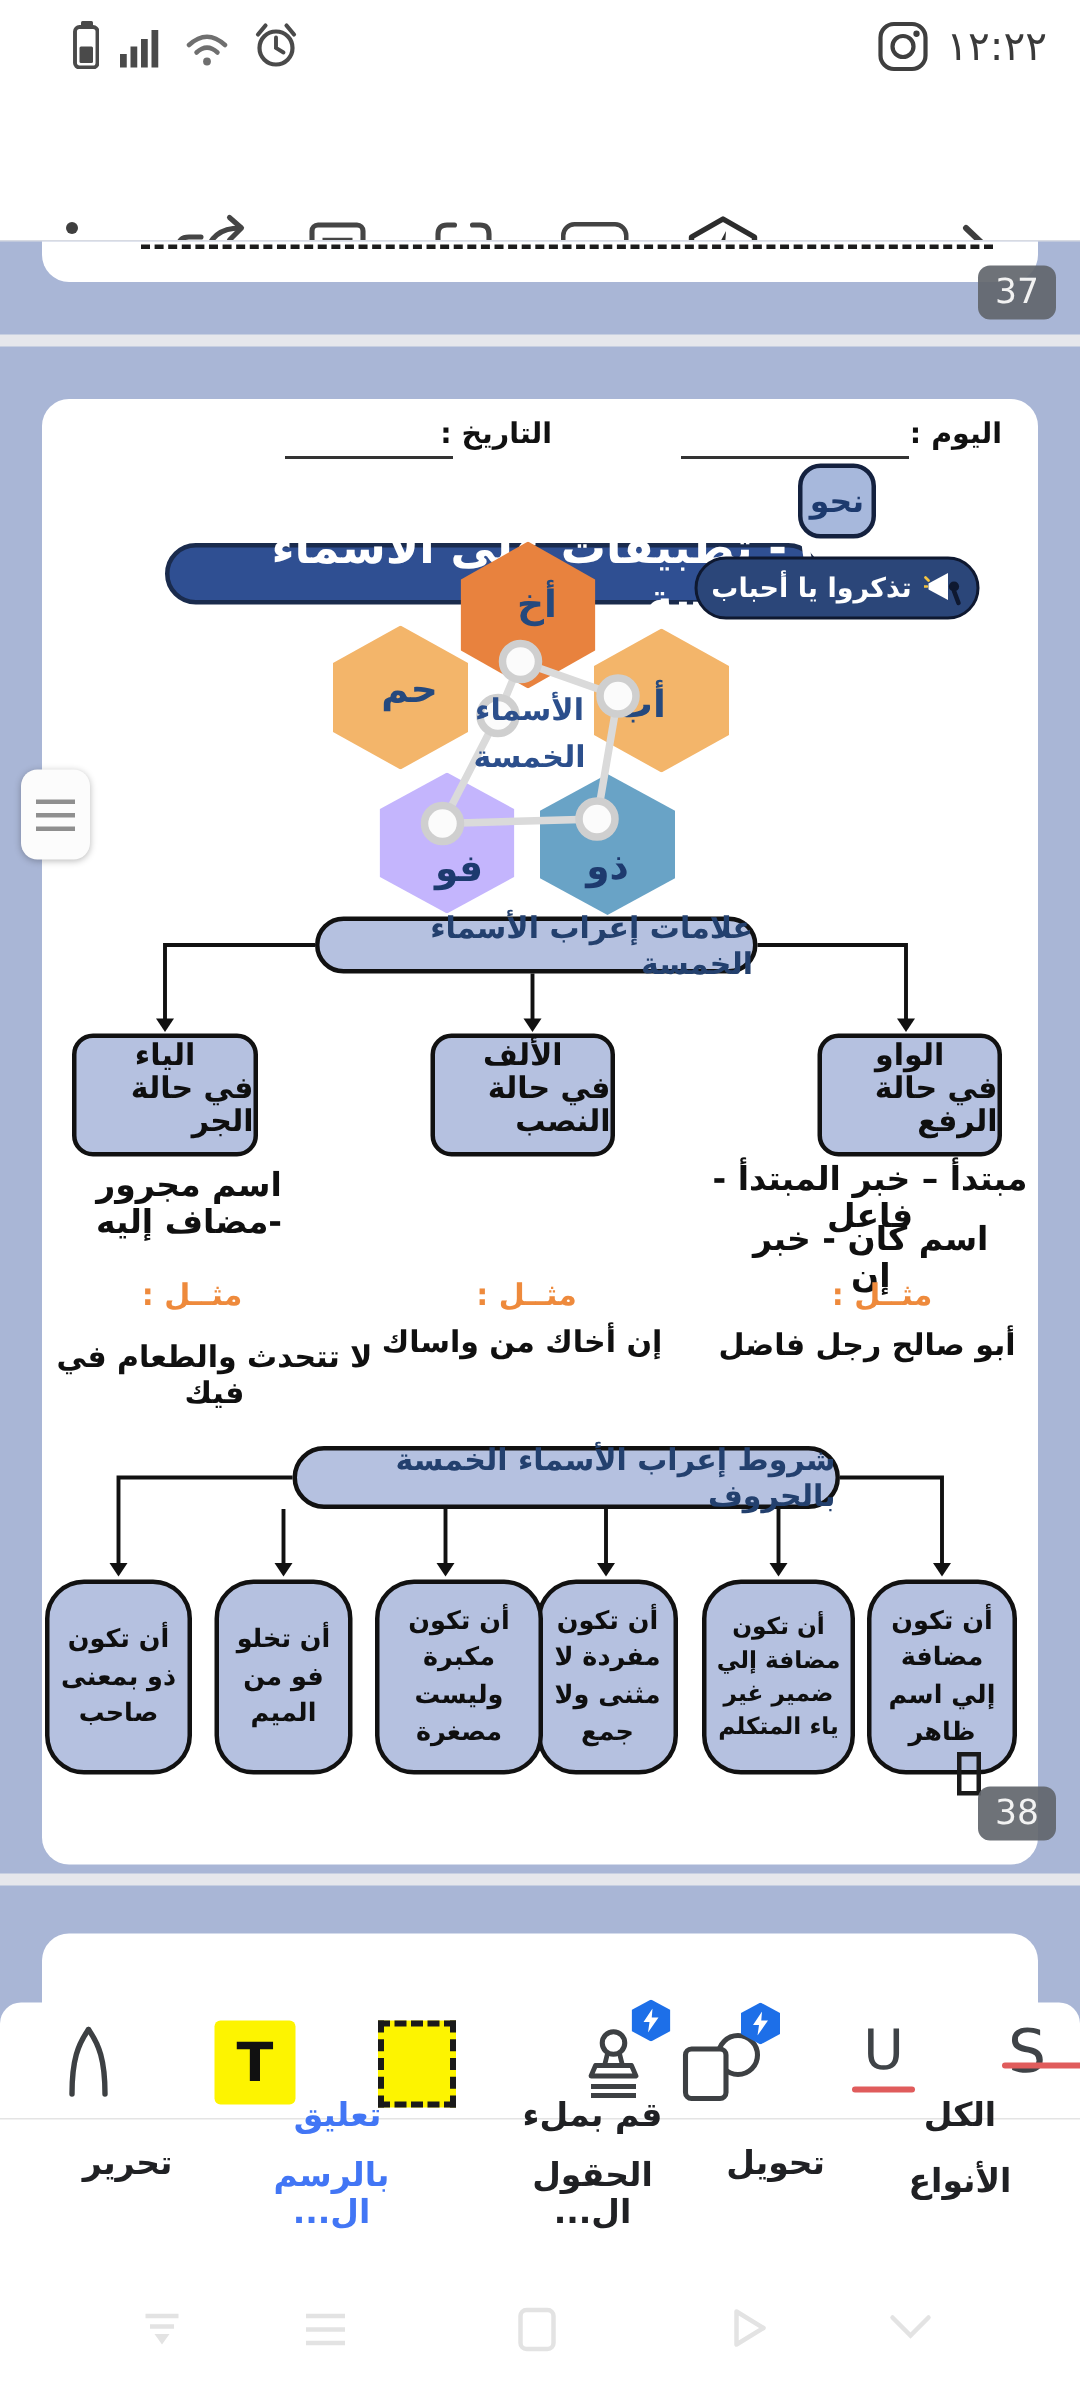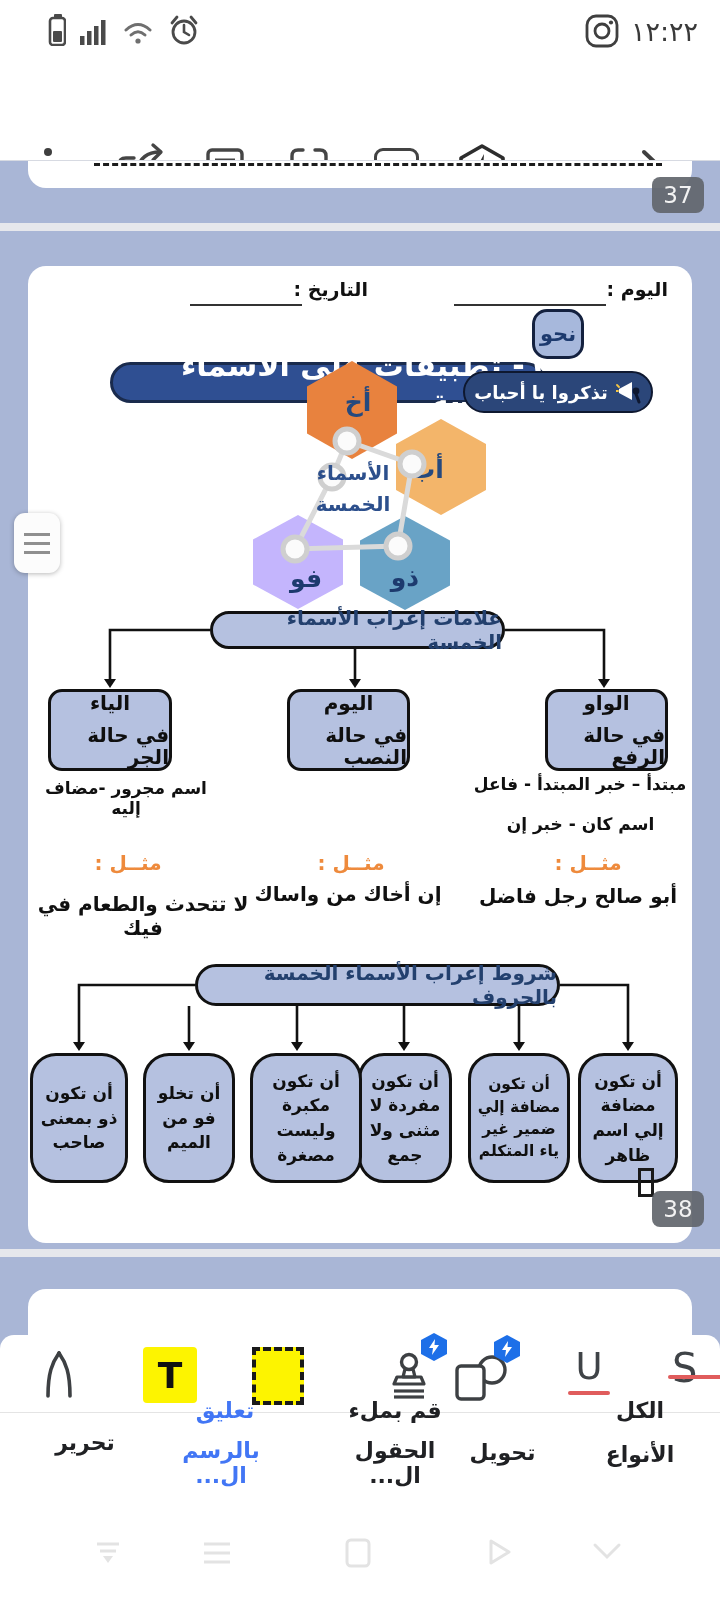--- a/index.html
+++ b/index.html
@@ -38,23 +38,23 @@
   .title-pill { position:absolute; left:82px; top:48px; width:436px; height:41px; background:#2f4f92; border:3px solid #1a2b4d; border-radius:21px; color:#fff; font-size:30px; font-weight:bold; display:flex; align-items:center; justify-content:center; z-index:1;margin-top:48px; }
   .title-tab { position:absolute; left:504px; top:43px; width:52px; height:50px; background:#a7b8dc; border:3px solid #14213f; border-radius:15px; color:#1d3a6e; font-size:21px; font-weight:bold; display:flex; align-items:center; justify-content:center; z-index:2; }
 
   .reminder { position:absolute; left:435px; top:105px; width:190px; height:42px; background:#2b4679; border:2px solid #0e1830; border-radius:21px; color:#fff; font-size:18px; font-weight:bold; display:flex; align-items:center; justify-content:center; gap:8px; z-index:1; }
 
   .hex { position:absolute; width:90px; clip-path:polygon(50% 0,100% 26%,100% 74%,50% 100%,0 74%,0 26%); display:flex; align-items:center; justify-content:center; z-index:2; }
   .hexlbl { font-size:25px; font-weight:bold; color:#25497e; }
   .hexcenter { position:absolute; left:279px; top:192px; width:92px; text-align:center; font-size:20px; font-weight:bold; color:#2c4f8c; line-height:31px; z-index:6; }
 
   .pill-node { position:absolute; background:#b5c1e0; border:3px solid #111; border-radius:21px; color:#23406e; font-size:20px; font-weight:bold; display:flex; align-items:center; justify-content:center; z-index:4; }
-  .casebox { position:absolute; top:423px; height:82px; background:#b5c1e0; border:3px solid #111; border-radius:14px; display:flex; flex-direction:column; align-items:center; justify-content:space-between; z-index:4; }
+  .casebox { position:absolute; top:423px; height:82px; background:#b5c1e0; border:3px solid #111; border-radius:14px; display:flex; flex-direction:column; align-items:center; justify-content:flex-start; z-index:4; }
   .casebox .l1, .casebox .l2 { font-size:20px; font-weight:bold; color:#0f0f0f; line-height:1.1; }
-  .roletxt { position:absolute; font-size:17px; font-weight:bold; color:#101010; text-align:center; }
+  .roletxt { position:absolute; font-size:22px; font-weight:bold; color:#101010; text-align:center; }
   .mathal { position:absolute; font-size:20px; font-weight:bold; color:#ee8a3c; text-align:center; }
   .extxt { position:absolute; font-size:20px; font-weight:bold; color:#101010; text-align:center; }
 
   .condbox { position:absolute; top:787px; height:130px; background:#b5c1e0; border:3px solid #111; border-radius:26px; display:flex; align-items:center; justify-content:center; text-align:center; font-weight:bold; color:#0f0f0f; z-index:4; padding:4px; font-size:17px; line-height:1.45; }
   .tofu { position:absolute; left:610px; top:902px; width:16px; height:29px; border:3px solid #1a1a1a; z-index:5; background:transparent; }
 
   .overlay-svg { position:absolute; left:0; top:0; z-index:3; }
 
   
   .bottom-panel { position:absolute; left:0; top:1335px; width:720px; height:265px; background:#fff; border-radius:14px 14px 0 0; z-index:20; }
@@ -196,20 +196,23 @@
       </span>
       <span>تذكروا يا أحباب</span>
     </div>
 
     <div class="hex" style="left:279px; top:95px; height:98px; background:#e8823e;">
         <span class="hexlbl" style="transform:translate(6px,-8px);">أخ</span>
       </div>
     <div class="hex" style="left:368px; top:153px; height:96px; background:#f3b56a;">
         <span class="hexlbl" style="transform:translate(-14px,2px);">أب</span>
       </div>
+    <div class="hex" style="left:194px; top:151px; height:96px; background:#f3b56a;">
+        <span class="hexlbl" style="transform:translate(6px,-6px);">حم</span>
+      </div>
     <div class="hex" style="left:332px; top:250px; height:94px; background:#69a3c6;">
         <span class="hexlbl" style="transform:translate(0,14px); color:#1d3a6e;">ذو</span>
       </div>
     <div class="hex" style="left:225px; top:249px; height:94px; background:#c4b5fd;">
         <span class="hexlbl" style="transform:translate(8px,16px); color:#1d3a6e;">فو</span>
       </div>
     <div class="hexcenter" dir="rtl">
       <div>الأسماء</div>
       <div>الخمسة</div>
     </div>
@@ -244,21 +247,21 @@
       <polygon points="485,776 497,776 491,785" fill="#111"></polygon>
     </svg>
 
     <div class="pill-node" style="left:182px; top:345px; width:295px; height:38px;" dir="rtl">علامات إعراب الأسماء الخمسة</div>
 
     <div class="casebox" style="left:517px; width:123px;" dir="rtl">
       <div class="l1">الواو</div>
       <div class="l2">في حالة الرفع</div>
     </div>
     <div class="casebox" style="left:259px; width:123px;" dir="rtl">
-      <div class="l1">اليوم</div>
+      <div class="l1">الألف</div>
       <div class="l2">في حالة النصب</div>
     </div>
     <div class="casebox" style="left:20px; width:124px;" dir="rtl">
       <div class="l1">الياء</div>
       <div class="l2">في حالة الجر</div>
     </div>
 
     <div class="roletxt" style="left:440px; width:224px; top:508px;" dir="rtl">مبتدأ – خبر المبتدأ - فاعل</div>
     <div class="roletxt" style="left:470px; width:165px; top:548px;" dir="rtl">اسم كان - خبر إن</div>
     <div class="roletxt" style="left:2px; width:192px; top:512px;" dir="rtl">اسم مجرور -مضاف إليه</div>
@@ -345,21 +348,21 @@
     <span class="s-line"></span>
   </div>
 
   <div class="panel-div"></div>
 
   <div class="tlabel" style="left:35px; top:95px; width:100px;" dir="rtl">تحرير</div>
   <div class="tlabel blue" style="left:175px; top:63px; width:100px;" dir="rtl">تعليق</div>
   <div class="tlabel blue" style="left:156px; top:103px; width:130px;" dir="rtl">بالرسم ال...</div>
   <div class="tlabel" style="left:340px; top:63px; width:110px;" dir="rtl">قم بملء</div>
   <div class="tlabel" style="left:330px; top:103px; width:130px;" dir="rtl">الحقول ال...</div>
-  <div class="tlabel" style="left:455px; top:105px; width:95px;" dir="rtl">تحويل</div>
+  <div class="tlabel" style="left:455px; top:95px; width:95px;text-align:right;" dir="rtl">تحويل</div>
   <div class="tlabel" style="left:595px; top:63px; width:90px;" dir="rtl">الكل</div>
   <div class="tlabel" style="left:590px; top:107px; width:100px;" dir="rtl">الأنواع</div>
 
   <div class="navrow">
     <span class="abs" style="left:95px; top:10px;">
       <svg width="26" height="26" viewBox="0 0 26 26">
           <line x1="2" y1="4" x2="24" y2="4" stroke="#e3e3e3" stroke-width="3"></line>
           <line x1="5" y1="11" x2="21" y2="11" stroke="#e3e3e3" stroke-width="3"></line>
           <polygon points="8,16 18,16 13,23" fill="#e3e3e3"></polygon>
         </svg>

